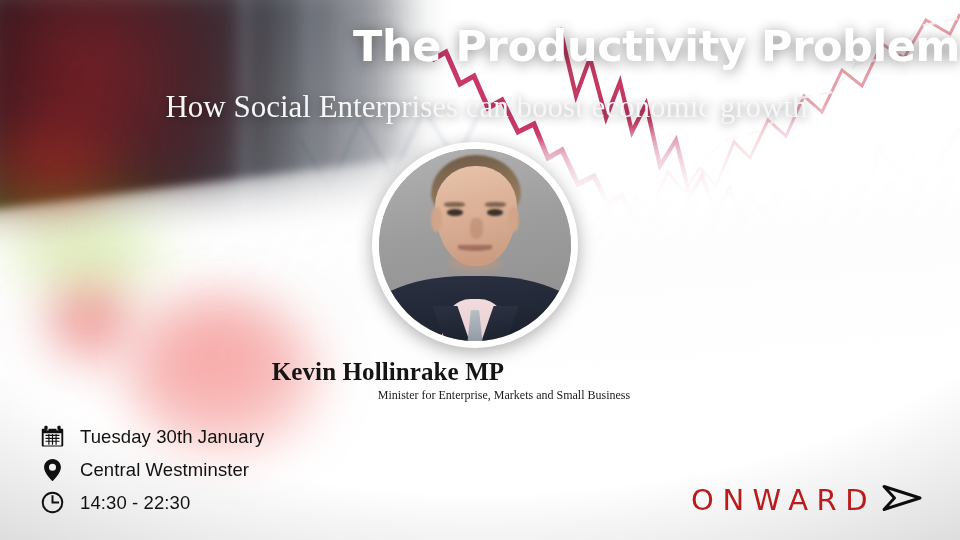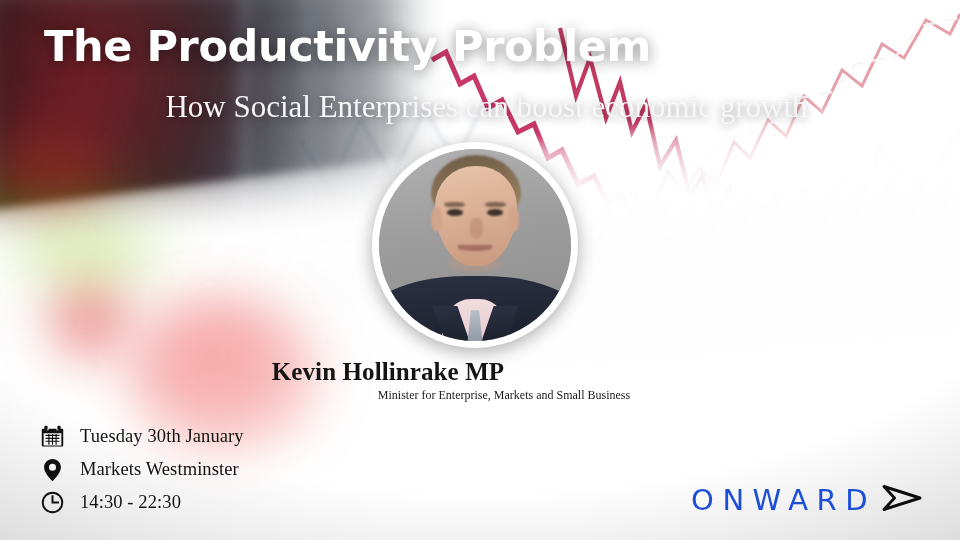--- a/index.html
+++ b/index.html
@@ -66,29 +66,28 @@
     transform:rotate(-7.2deg); transform-origin:0 0; filter:blur(5px);
   }
   .bg-vignette{
     position:absolute; inset:0;
     background:radial-gradient(120% 110% at 50% 34%, rgba(0,0,0,0) 52%, rgba(0,0,0,.30) 100%);
   }
 
   
   .title{
     position:absolute; top:24px; left:0; width:960px;
-    text-align:left;
+    text-align:right;
     font-family:"DejaVu Sans", sans-serif;
     font-weight:700;
     font-size:43px;
     line-height:1.06;
     letter-spacing:-.4px;
     color:#ffffff;
     text-shadow:0 2px 14px rgba(0,0,0,.45);
-    padding-left:44px;
   }
   .subtitle{
     position:absolute; top:88px; left:0; width:960px;
     text-align:center;
     font-family:"Liberation Serif", serif;
     font-weight:400;
     font-size:31px;
     line-height:1.2;
     color:#f7f7f9;
     text-shadow:0 2px 10px rgba(0,0,0,.40);
@@ -153,33 +152,33 @@
     color:#1b1b1b;
     margin-left:24px;
   }
 
   
   .details{ position:absolute; left:40px; top:420px; width:420px; }
   .detail-row{ display:flex; align-items:center; height:33px; }
   .detail-icon{ width:40px; display:flex; align-items:center; justify-content:flex-start; flex:none; }
   .detail-icon svg{ display:block; }
   .detail-text{
-    font-family:Liberation Serif, serif; font-size:18.5px; font-weight:400;
+    font-family:Liberation Sans, sans-serif; font-size:18.5px; font-weight:400;
     color:#121212; letter-spacing:.1px; white-space:nowrap;
   }
 
   
   .logo{
     position:absolute; right:36px; bottom:22px;
     display:flex; align-items:center; gap:6px;
   }
   .logo-word{
     font-family:"DejaVu Sans", sans-serif;
     font-size:29px; font-weight:400; letter-spacing:8.5px;
-    color:#1d4ed8; line-height:1;
+    color:#b91c1c; line-height:1;
   }
   .logo-mark{ display:block; margin-left:-2px; }
 </style>
 </head>
 <body>
 
 <div class="canvas">
 
   <div class="bg-photo">
     <div class="bg-base"></div>
@@ -291,21 +290,21 @@
       </span>
       <span class="detail-text">Tuesday 30th January</span>
     </div>
 
     <div class="detail-row">
       <span class="detail-icon">
         <svg width="25" height="25" viewBox="0 0 24 24" fill="#101010">
           <path d="M12 1.9c-4.5 0-8.1 3.6-8.1 8 0 5.7 7.3 12.6 7.6 12.9.3.3.7.3 1 0 .3-.3 7.6-7.2 7.6-12.9 0-4.4-3.6-8-8.1-8zm0 11.4a3.4 3.4 0 1 1 0-6.8 3.4 3.4 0 0 1 0 6.8z"></path>
         </svg>
       </span>
-      <span class="detail-text">Markets Westminster</span>
+      <span class="detail-text">Central Westminster</span>
     </div>
 
     <div class="detail-row">
       <span class="detail-icon">
         <svg width="25" height="25" viewBox="0 0 24 24" fill="none" stroke="#101010" stroke-width="1.9">
           <circle cx="12" cy="12" r="9.4"></circle>
           <path d="M12 5.9V12h5.4" stroke-linecap="square"></path>
         </svg>
       </span>
       <span class="detail-text">14:30 - 22:30</span>

